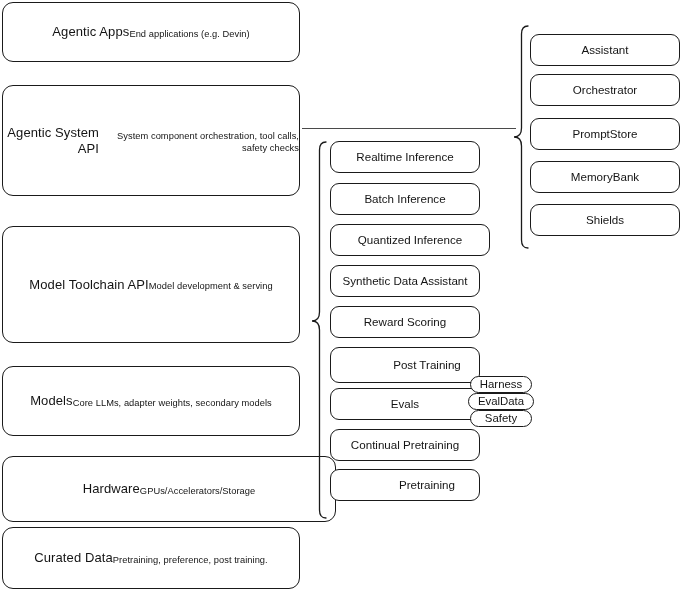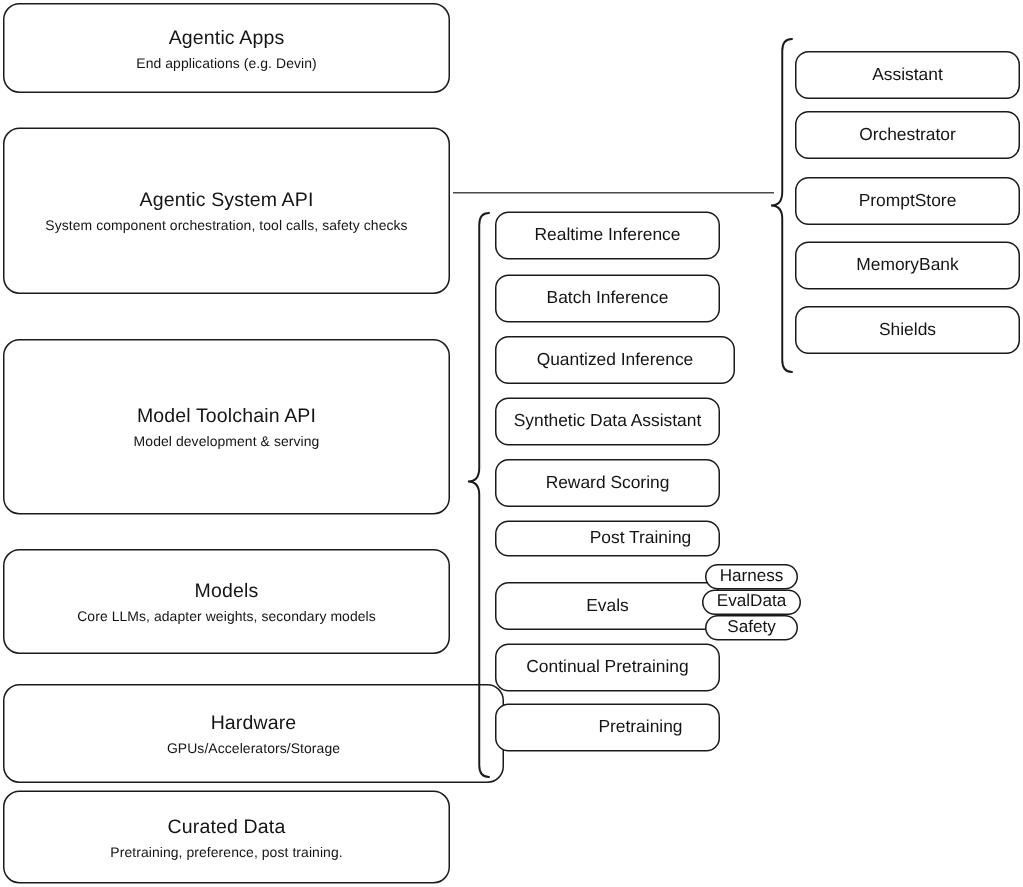--- a/index.html
+++ b/index.html
@@ -15,21 +15,21 @@
     background:#ffffff;
     overflow:hidden;
   }
   .box{
     position:absolute;
     box-sizing:border-box;
     background:#ffffff;
     border:1.3px solid #1a1a1a;
     border-radius:11px;
     display:flex;
-    flex-direction:column;
+    flex-direction:row;
     align-items:center;
     justify-content:center;
     text-align:right;
   }
   .box .title{
     font-size:13px;
     line-height:16px;
     color:#141414;
     letter-spacing:.1px;
   }
@@ -138,21 +138,21 @@
   </div>
   <div class="chip" style="left:330px; top:224px; width:160px; height:32px;">
     <span>Quantized Inference</span>
   </div>
   <div class="chip" style="left:330px; top:265px; width:150px; height:32px;">
     <span>Synthetic Data Assistant</span>
   </div>
   <div class="chip" style="left:330px; top:306px; width:150px; height:32px;">
     <span>Reward Scoring</span>
   </div>
-  <div class="chip" style="left:330px; top:347px; width:150px; height:24px;padding-left:44px;">
+  <div class="chip" style="left:330px; top:347px; width:150px; height:36px;padding-left:44px;">
     <span>Post Training</span>
   </div>
   <div class="chip" style="left:330px; top:388px; width:150px; height:32px;">
     <span>Evals</span>
   </div>
   <div class="chip" style="left:330px; top:429px; width:150px; height:32px;">
     <span>Continual Pretraining</span>
   </div>
   <div class="chip" style="left:330px; top:469px; width:150px; height:32px;padding-left:44px;">
     <span>Pretraining</span>

